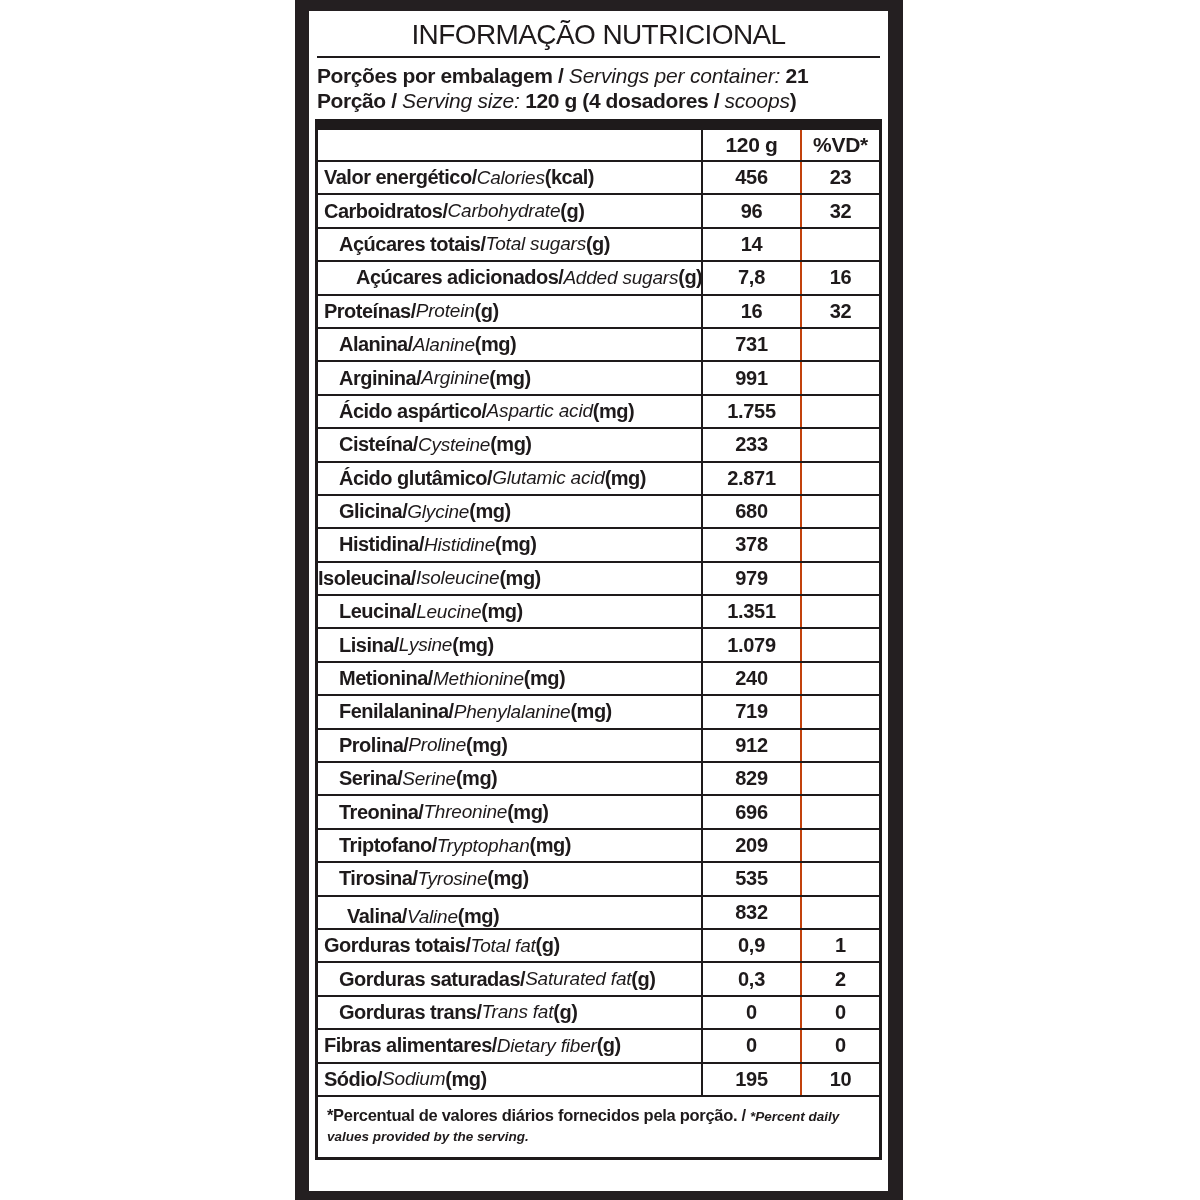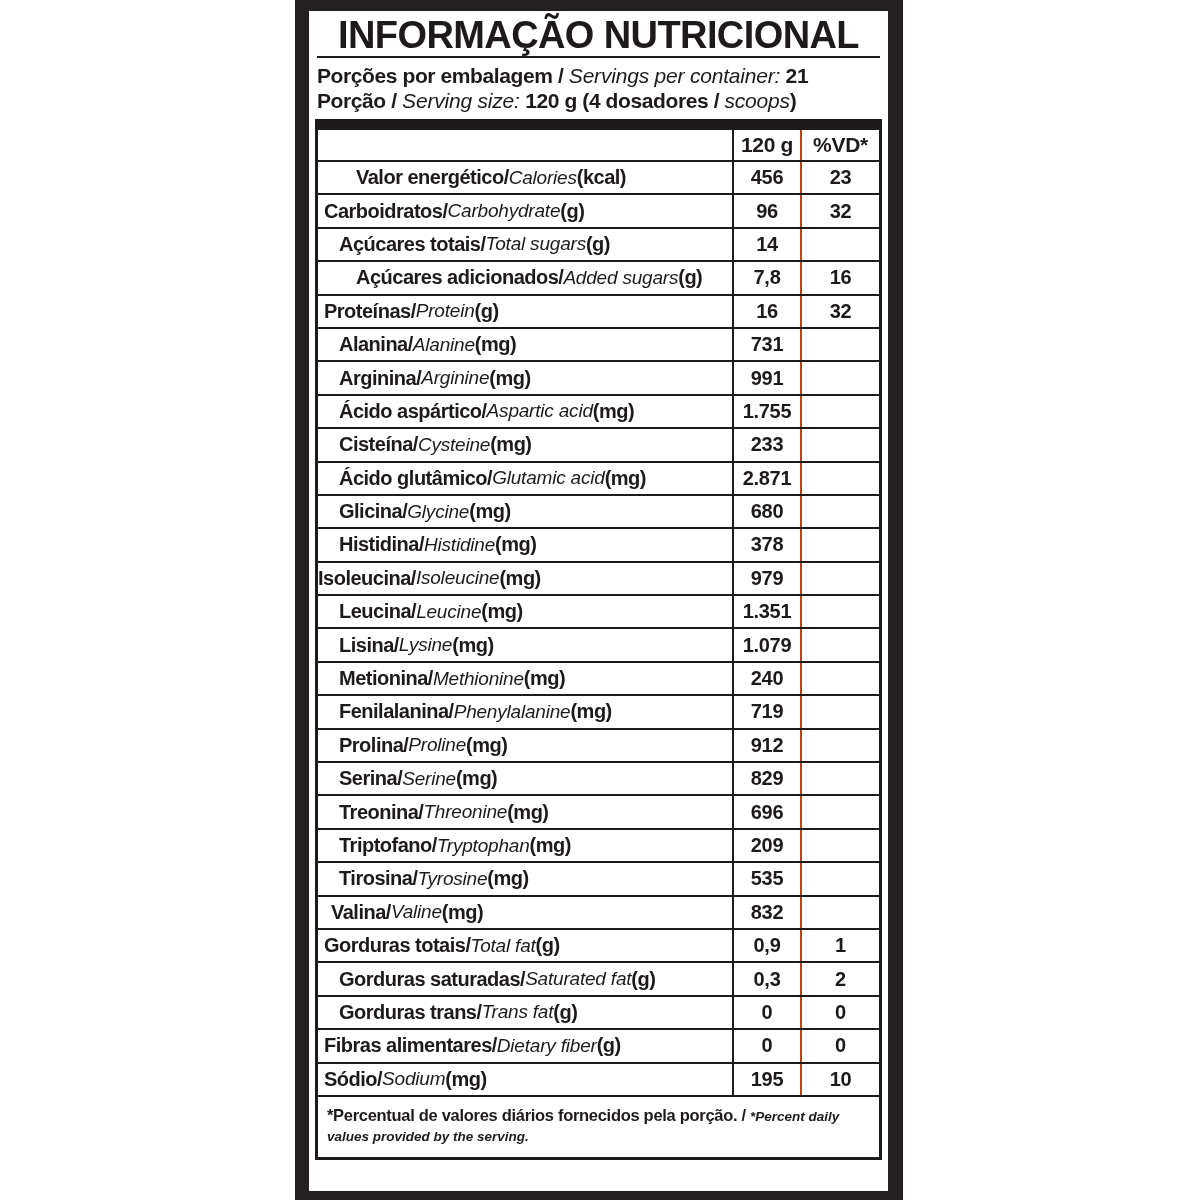--- a/index.html
+++ b/index.html
@@ -10,33 +10,33 @@
   }
   .frame{
     position:absolute;left:295px;top:0;width:608px;height:1200px;
     background:#241f21;
   }
   .inner{
     position:absolute;left:14px;top:11px;right:15px;bottom:9px;
     background:#ffffff;overflow:hidden;
   }
   .head{padding:9px 8px 0 8px;text-align:center;}
-  .title{font-weight:700;font-size:38px;line-height:30px;letter-spacing:-0.6px;}
+  .title{font-weight:400;font-size:28px;line-height:30px;letter-spacing:-0.6px;}
   .subtitle{font-weight:700;font-style:italic;font-size:25px;line-height:28px;letter-spacing:-0.4px;}
   .rule{border-top:2.5px solid #1e1a1b;margin:6px 0 5px 0;}
   .serv{text-align:left;font-size:21px;line-height:25px;font-weight:700;letter-spacing:-0.4px;white-space:nowrap;}
   .serv i{font-weight:400;letter-spacing:-0.2px;}
   .tbox{margin:6px 6px 0 6px;border:3px solid #1e1a1b;border-top:none;}
   .bar{height:11px;background:#1e1a1b;margin:0 -3px;}
   .trow{display:flex;align-items:center;height:33.4px;border-bottom:2px solid #1e1a1b;box-sizing:border-box;}
   .trow.hdrrow{height:32px;}
   .cell{height:100%;display:flex;align-items:center;box-sizing:border-box;overflow:hidden;}
   .cname{flex:1;font-size:20px;font-weight:700;letter-spacing:-0.5px;white-space:nowrap;}
   .cname i{font-weight:400;font-size:19px;letter-spacing:-0.2px;}
-  .camt{width:68px;border-left:2px solid #1e1a1b;justify-content:center;font-size:20px;font-weight:700;letter-spacing:-0.3px;}
+  .camt{width:99px;border-left:2px solid #1e1a1b;justify-content:center;font-size:20px;font-weight:700;letter-spacing:-0.3px;}
   .cdv{width:79px;border-left:2px solid #c2410c;justify-content:center;font-size:20px;font-weight:700;letter-spacing:-0.3px;}
   .hdrrow .camt,.hdrrow .cdv{font-size:21px;}
   .fnote{padding:9px 9px 10px 9px;font-size:16.5px;line-height:19.5px;font-weight:700;letter-spacing:-0.3px;text-align:left;}
   .fnote i{font-size:13.5px;letter-spacing:0;}
 </style>
 </head>
 <body>
 
 <div class="frame">
   <div class="inner">
@@ -52,21 +52,21 @@
       <div class="bar"></div>
 
       <div class="trow hdrrow">
         <div class="cell cname"></div>
         <div class="cell camt">120 g</div>
         <div class="cell cdv">%VD*</div>
       </div>
 
       <div id="rows">
   <div class="trow">
-    <div class="cell cname" style="padding-left: 6px; margin-left: 32px;">
+    <div class="cell cname" style="padding-left: 6px;">
               <span class="pt">Valor energético</span>
               <span class="sep"> / </span>
               <i class="en">Calories</i>
               <span class="unit"> (kcal)</span>
             </div>
     <div class="cell camt">456</div>
     <div class="cell cdv">23</div>
   </div>
 
   <div class="trow">
@@ -294,21 +294,21 @@
               <span class="pt">Tirosina</span>
               <span class="sep"> / </span>
               <i class="en">Tyrosine</i>
               <span class="unit"> (mg)</span>
             </div>
     <div class="cell camt">535</div>
     <div class="cell cdv"></div>
   </div>
 
   <div class="trow">
-    <div class="cell cname" style="padding-left: 13px;">
+    <div class="cell cname" style="padding-left: 29px; align-items: flex-end;">
               <span class="pt">Valina</span>
               <span class="sep"> / </span>
               <i class="en">Valine</i>
               <span class="unit"> (mg)</span>
             </div>
     <div class="cell camt">832</div>
     <div class="cell cdv"></div>
   </div>
 
   <div class="trow">

